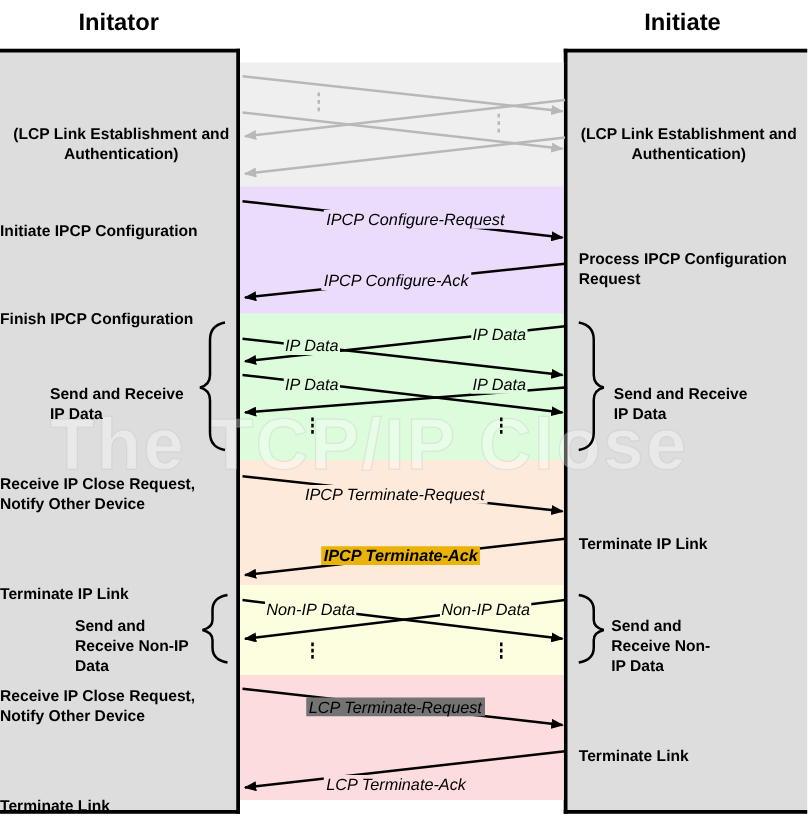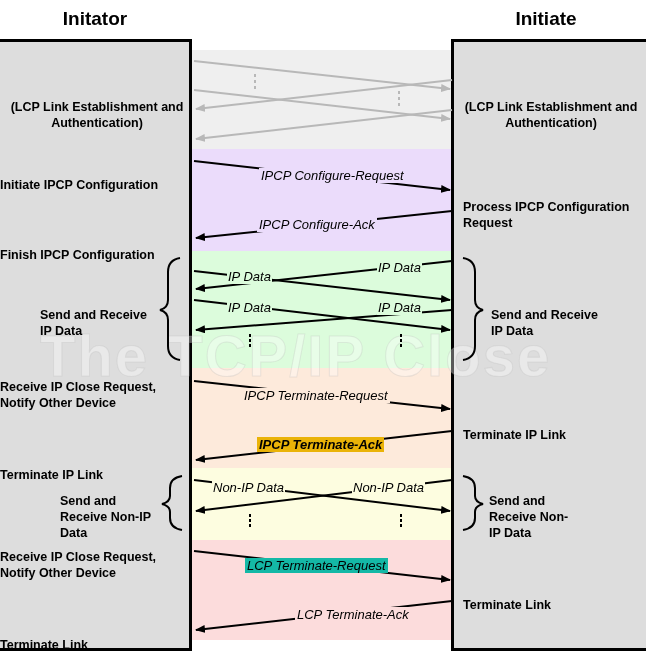--- a/index.html
+++ b/index.html
@@ -107,22 +107,22 @@
 <div class="msg" style="left:244px;top:168px;background:#ebdcfb;padding:0 2px;margin-left:15px;">IPCP Configure-Request</div>
 <div class="msg" style="left:257px;top:217px;background:#ebdcfb;padding:0 2px;">IPCP Configure-Ack</div>
 <div class="msg" style="left:227px;top:269px;background:#dcfcdc;padding:0 1px;">IP Data</div>
 <div class="msg" style="left:377px;top:260px;background:#dcfcdc;padding:0 1px;">IP Data</div>
 <div class="msg" style="left:227px;top:300px;background:#dcfcdc;padding:0 1px;">IP Data</div>
 <div class="msg" style="left:377px;top:300px;background:#dcfcdc;padding:0 1px;">IP Data</div>
 <div class="msg" style="left:242px;top:388px;background:#fdeadb;padding:0 2px;">IPCP Terminate-Request</div>
 <div class="msg" style="left:257px;top:437px;background:#eab308;padding:0 2px;font-weight:bold;">IPCP Terminate-Ack</div>
 <div class="msg" style="left:212px;top:480px;background:#fdfde0;padding:0 1px;">Non-IP Data</div>
 <div class="msg" style="left:352px;top:480px;background:#fdfde0;padding:0 1px;">Non-IP Data</div>
-<div class="msg" style="left:245px;top:558px;background:#14b8a6;padding:0 2px;">LCP Terminate-Request</div>
-<div class="msg" style="left:259px;top:607px;background:#fcdcdc;padding:0 2px;margin-left:36px;">LCP Terminate-Ack</div>
+<div class="msg" style="left:245px;top:558px;background:#737373;padding:0 2px;">LCP Terminate-Request</div>
+<div class="msg" style="left:259px;top:620px;background:#fcdcdc;padding:0 2px;">LCP Terminate-Ack</div>
 
 <div class="lbl c" style="left:8px;top:85px;width:178px;white-space:normal;">(LCP Link Establishment and Authentication)</div>
 <div class="lbl r" style="left:0;top:163px;width:179px;">Initiate IPCP Configuration</div>
 <div class="lbl r" style="left:0;top:233px;width:179px;">Finish IPCP Configuration</div>
 <div class="lbl r" style="left:40px;top:293px;width:113px;white-space:normal;">Send and Receive IP Data</div>
 <div class="lbl r" style="left:0;top:365px;width:180px;white-space:normal;">Receive IP Close Request, Notify Other Device</div>
 <div class="lbl r" style="left:0;top:453px;width:179px;">Terminate IP Link</div>
 <div class="lbl r" style="left:60px;top:479px;width:92px;white-space:normal;">Send and Receive Non-IP Data</div>
 <div class="lbl r" style="left:0;top:535px;width:180px;white-space:normal;">Receive IP Close Request, Notify Other Device</div>
 <div class="lbl r" style="left:0;top:623px;width:179px;">Terminate Link</div>

